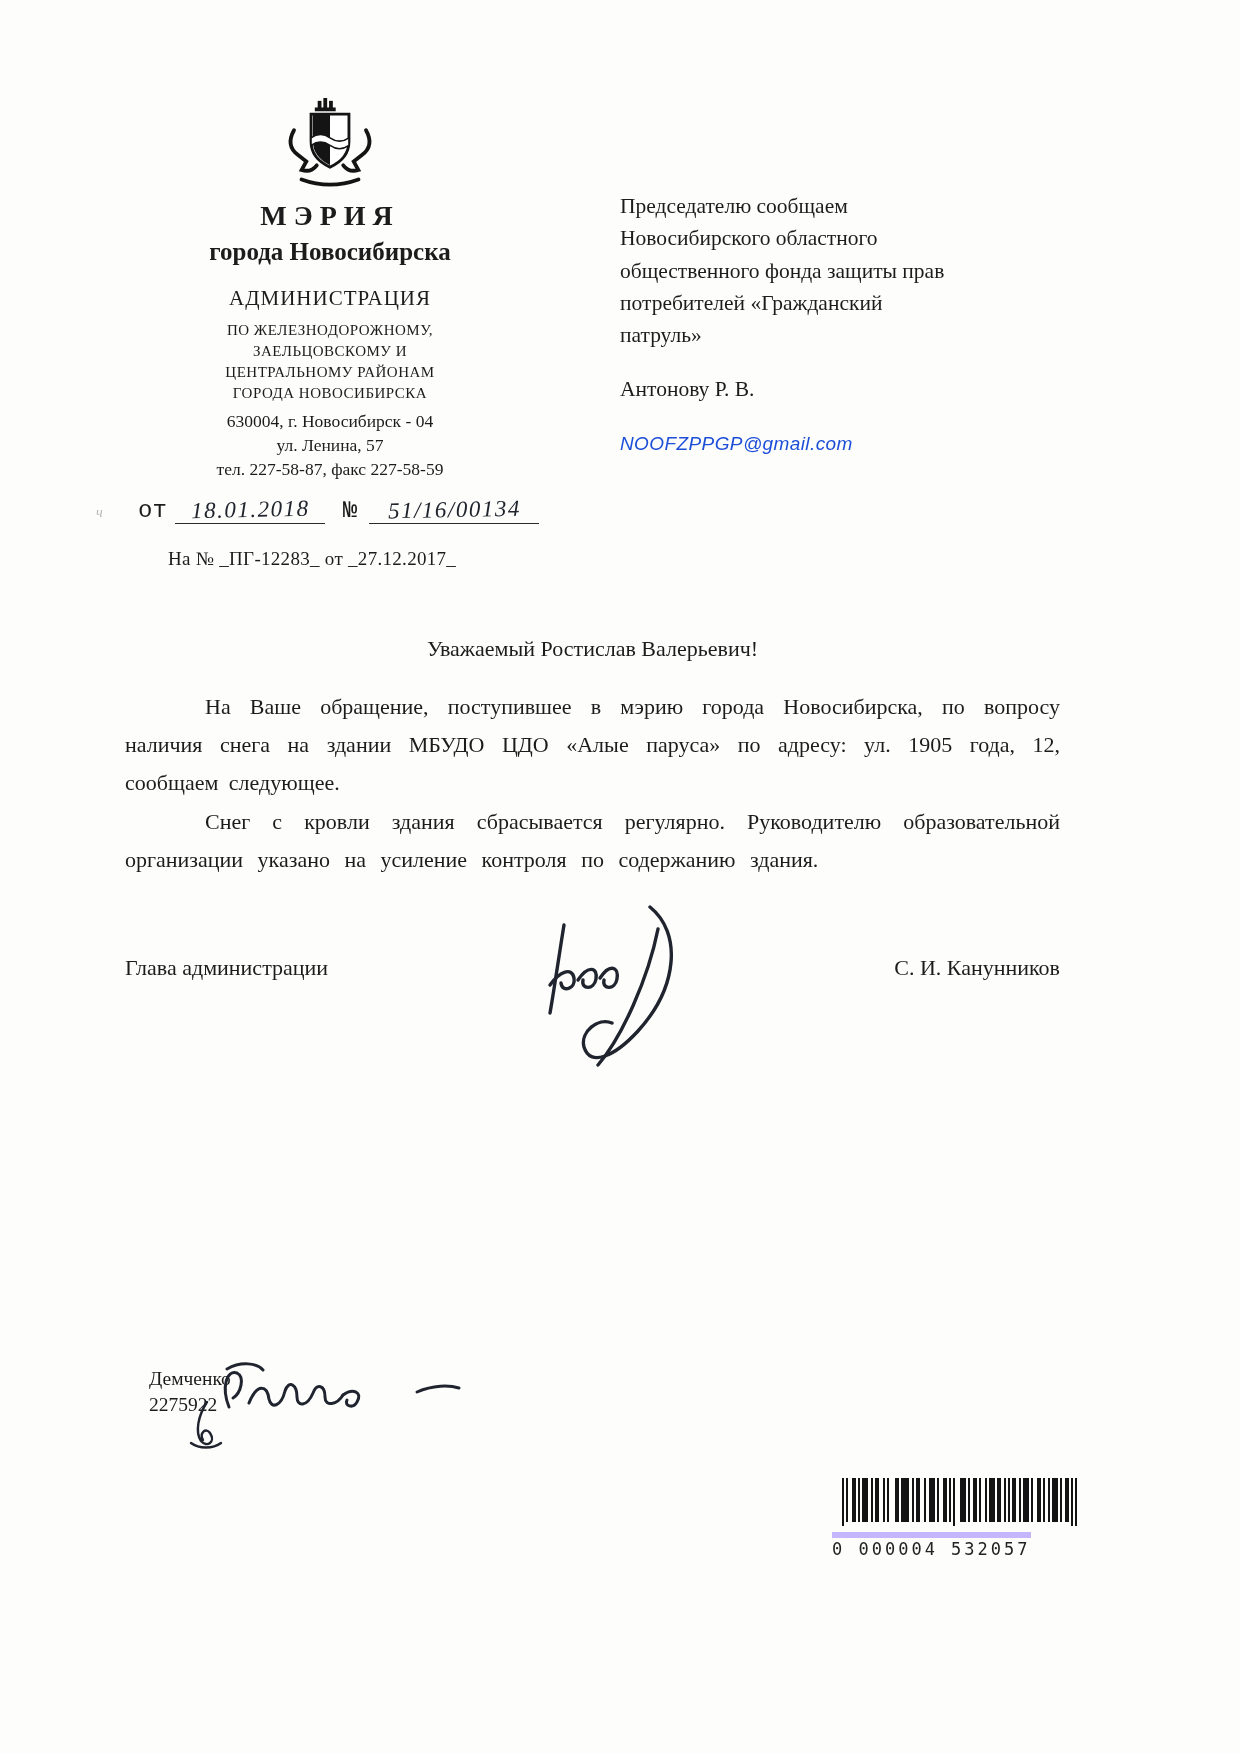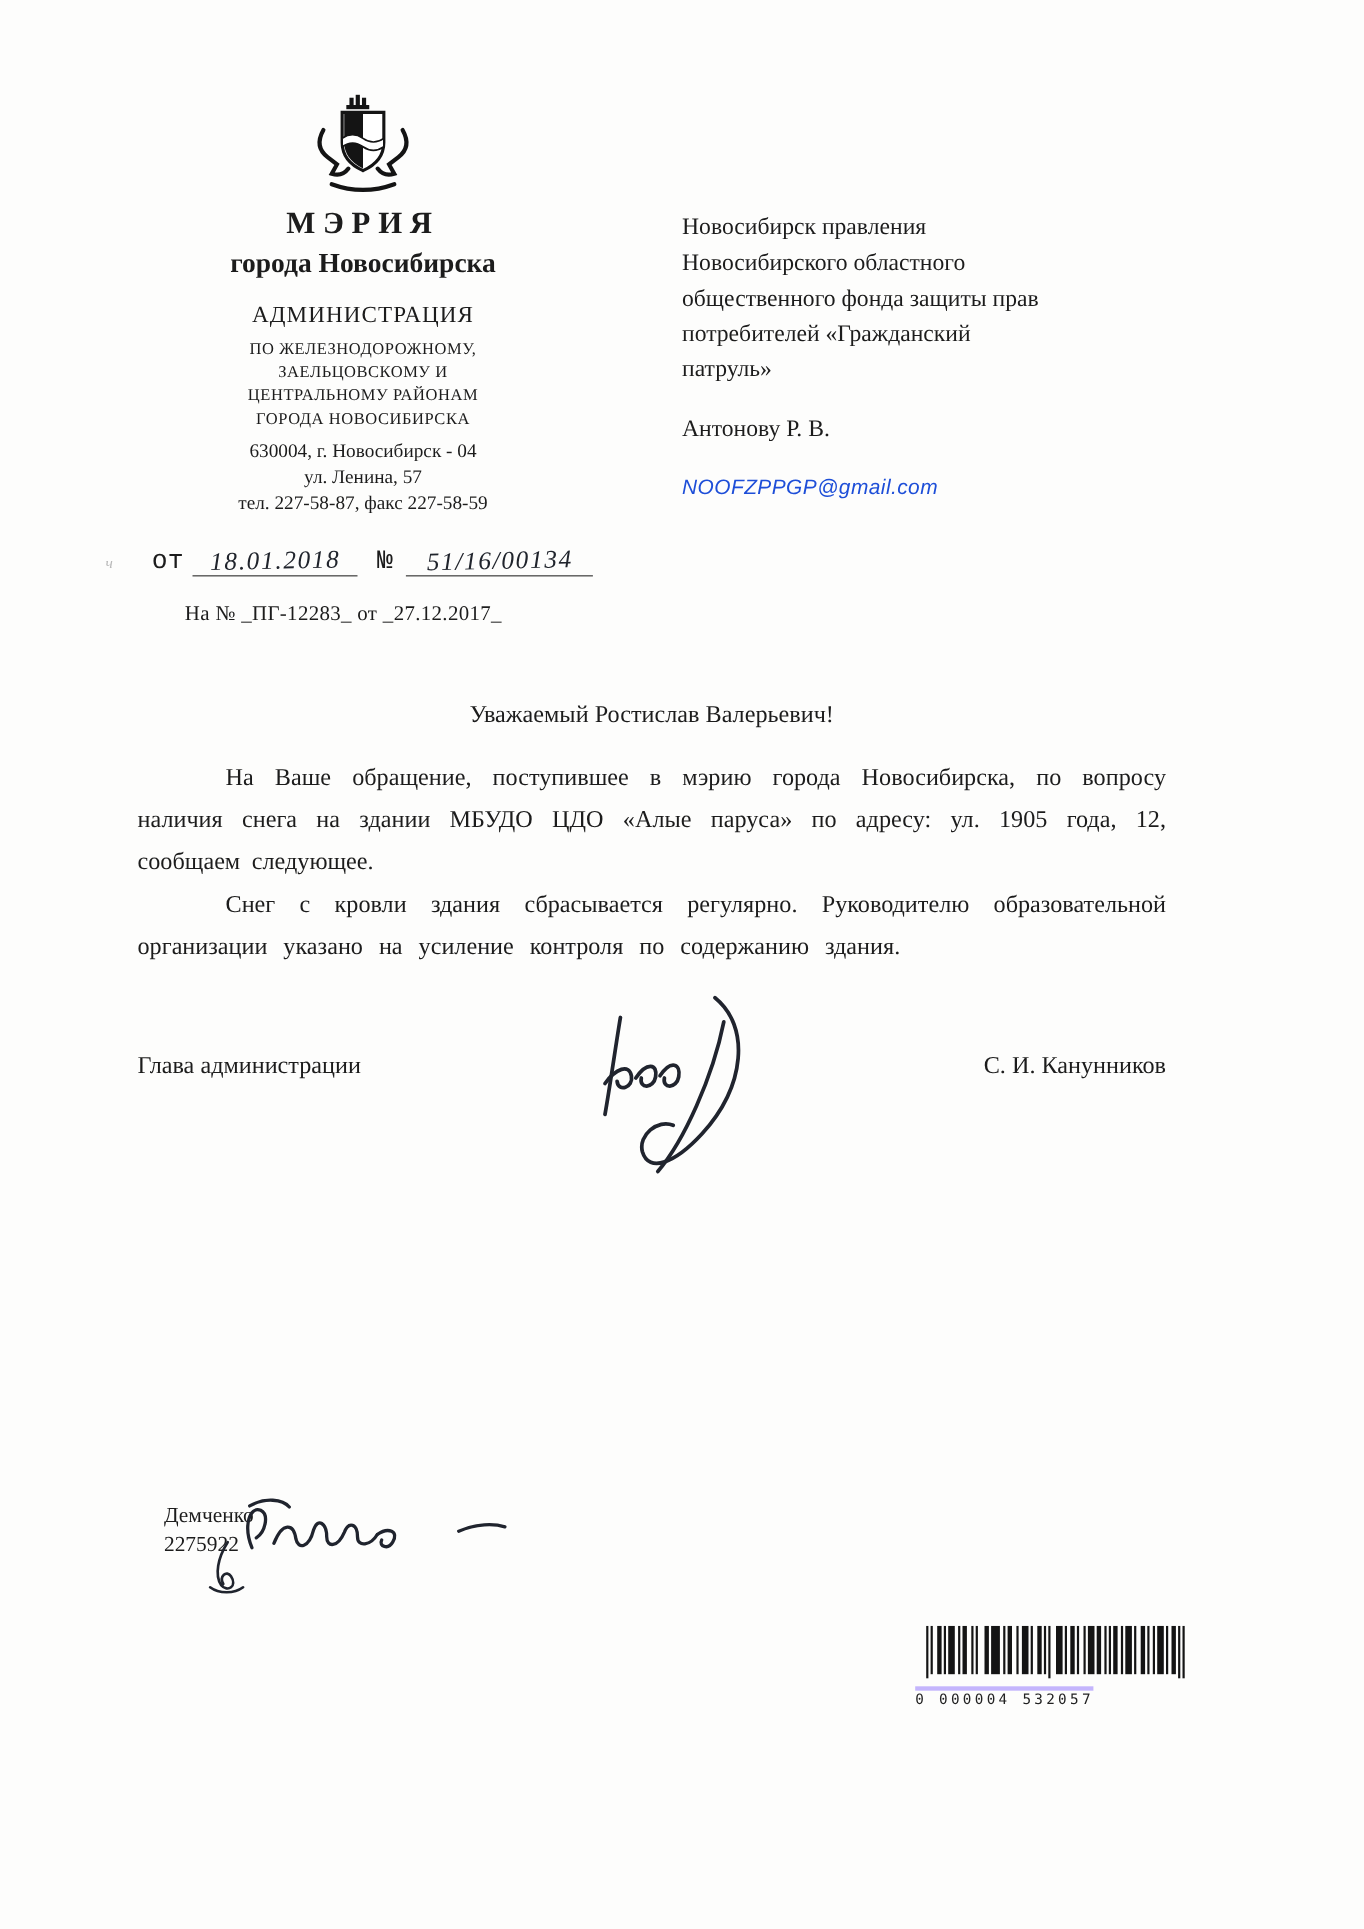--- a/index.html
+++ b/index.html
@@ -9,21 +9,21 @@
     width:1240px; height:1754px;
     margin:0 auto;
     background:#fdfdfc;
     font-family:"Liberation Serif", serif;
     color:#1c1c1c;
     overflow:hidden;
   }
 
   
   .letterhead {
-    position:absolute; left:110px; top:86px; width:440px;
+    position:absolute; left:110px; top:98px; width:440px;
     text-align:center;
   }
   .emblem { margin:0 auto 12px auto; width:96px; height:90px; }
   .org1 { font-size:28px; font-weight:bold; letter-spacing:7px; margin-top:4px; }
   .org2 { font-size:25px; font-weight:bold; margin-top:6px; }
   .division { font-size:21px; letter-spacing:1px; margin-top:18px; line-height:1.35; }
   .districts { font-size:15px; letter-spacing:.5px; margin-top:8px; line-height:1.4; }
   .addr { font-size:17.5px; line-height:1.35; }
   .addr-block { margin-top:6px; }
 
@@ -109,24 +109,24 @@
     width:42px; height:52px;
   }
 
   .barcode-block {
     position:absolute; left:832px; top:1478px; width:262px;
     text-align:left;
   }
   .barcode-digits {
     margin-top:2px;
     font-family:"DejaVu Sans Mono", monospace;
-    font-size:13px;
+    font-size:17px;
     letter-spacing:3px;
     color:#222;
-    border-top:4px solid #c4b5fd;
+    border-top:6px solid #c4b5fd;
     padding-top:1px;
     display:inline-block;
   }
 
   
   .smudge {
     position:absolute; left:96px; top:505px;
     width:22px; height:14px;
     color:#b9b9b9; font-size:14px; font-style:italic;
   }
@@ -165,21 +165,21 @@
       <div>ГОРОДА НОВОСИБИРСКА</div>
     </div>
     <div class="addr-block">
       <div class="addr">630004, г. Новосибирск - 04</div>
       <div class="addr">ул. Ленина, 57</div>
       <div class="addr">тел. 227-58-87, факс 227-58-59</div>
     </div>
   </div>
 
   <div class="recipient">
-    <div>Новосибирск правления</div>
+    <div>Председателю сообщаем</div>
     <div>Новосибирского областного</div>
     <div>общественного фонда защиты прав</div>
     <div>потребителей «Гражданский</div>
     <div>патруль»</div>
     <div class="recipient-name">Антонову Р. В.</div>
     <div class="recipient-email">NOOFZPPGP@gmail.com</div>
   </div>
 
   <div class="ref-line">
     <span class="ref-label">от</span><span class="hand-slot date"><span class="handwritten">18.01.2018</span></span><span class="ref-label">№</span><span class="hand-slot num"><span class="handwritten">51/16/00134</span></span>

